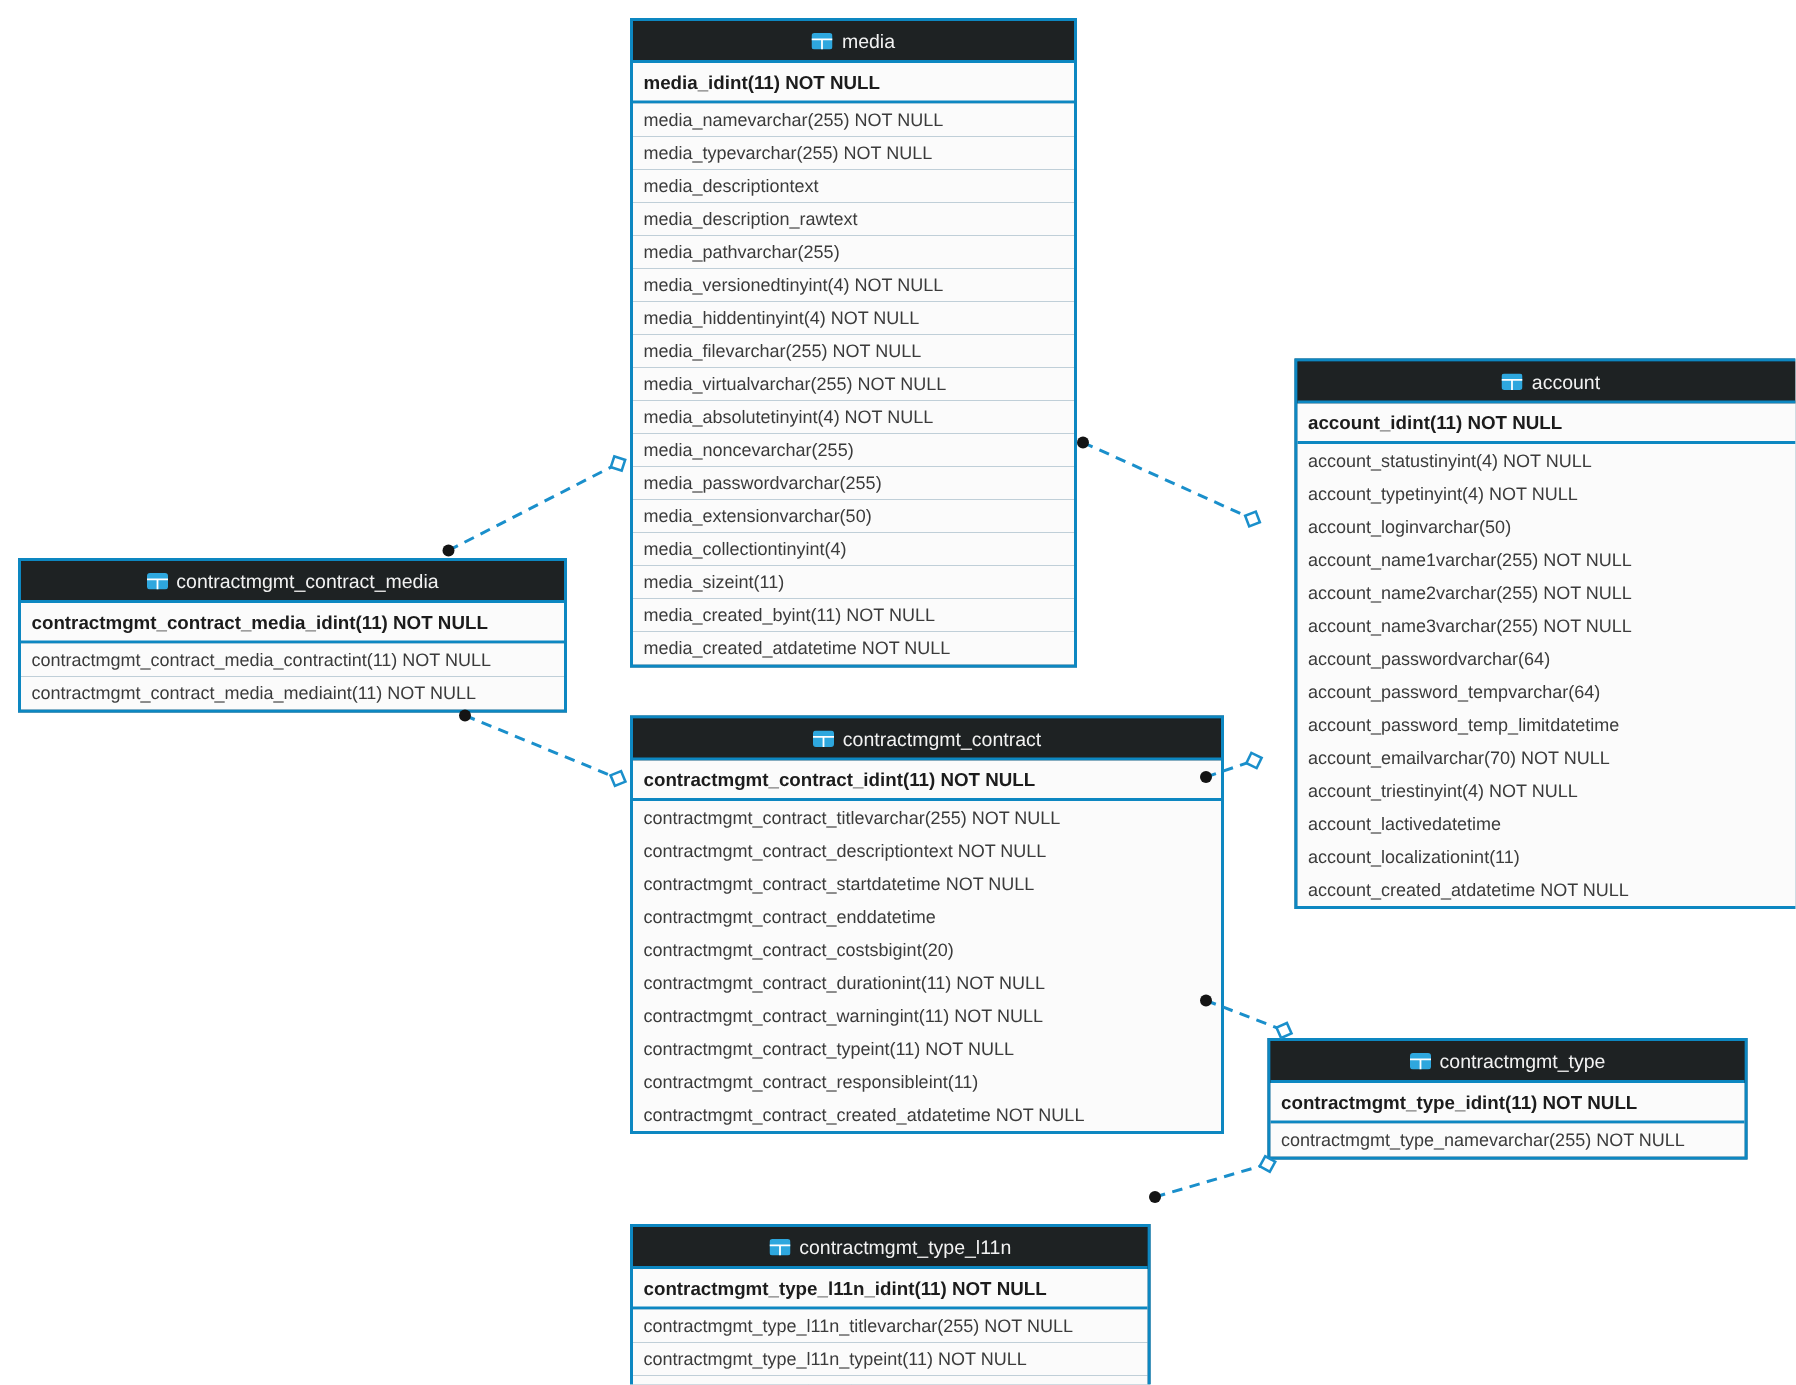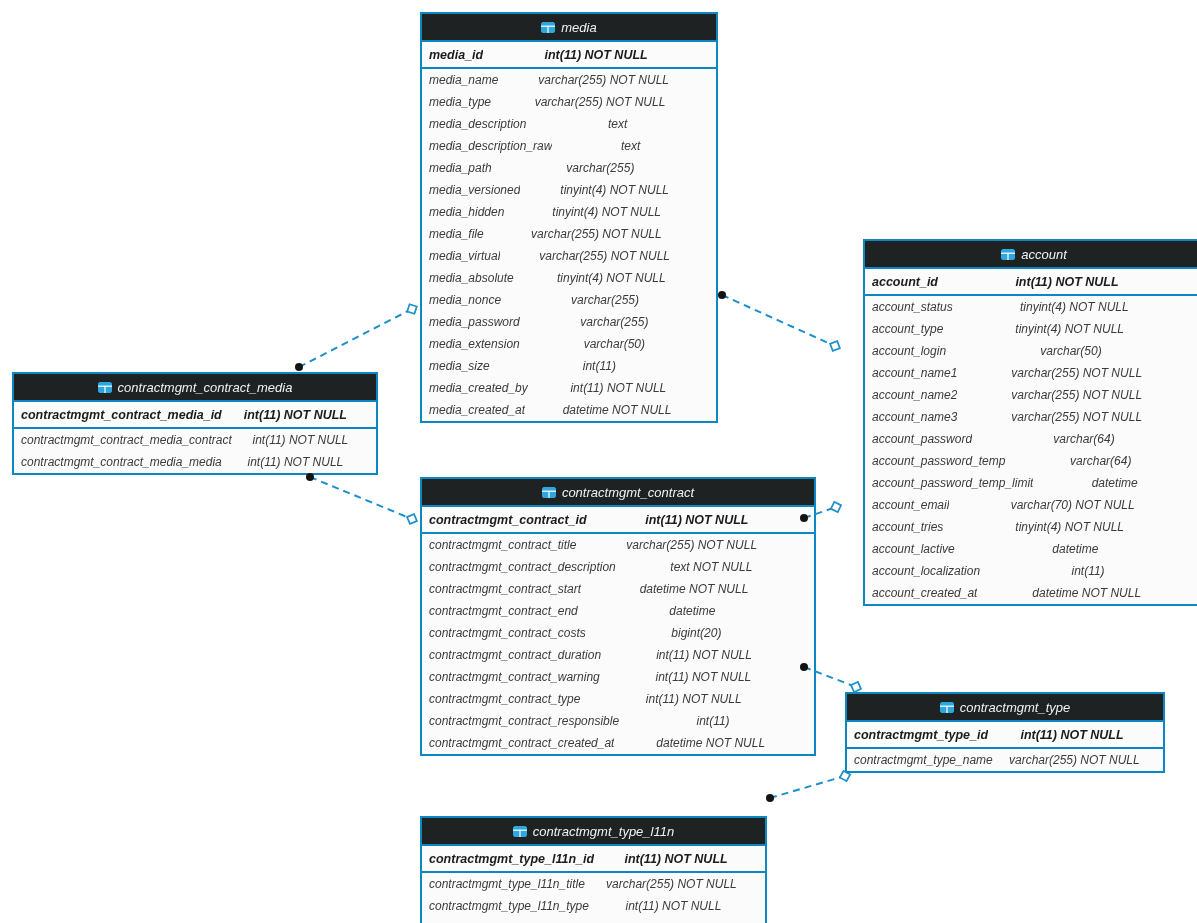--- a/index.html
+++ b/index.html
@@ -29,21 +29,20 @@
     width: 1197px;
     height: 923px;
     z-index: 2;
   }
   .db-table {
     position: absolute;
     border: 2px solid #0d87c1;
     background: #0c4a6e;
     box-sizing: border-box;
     cursor: default;
-    font-style: italic;
   }
   .tbl-header {
     height: 26px;
     background: #1e2223;
     color: #f2f2f2;
     display: flex;
     align-items: center;
     justify-content: center;
     gap: 6px;
     font-size: 13px;
@@ -68,21 +67,21 @@
     background: #fbfbfb;
   }
   .tbl-row.pk {
     height: 25px;
     border-bottom: 2px solid #0d87c1;
     font-weight: bold;
     color: #1c1c1c;
     font-size: 12.5px;
   }
   .col-name { text-align: left; overflow: hidden; }
-  .col-type { text-align: center; flex: 1 0 auto; }
+  .col-type { text-align: left; flex: 1 0 auto; }
 </style>
 </head>
 <body>
 
 <div id="canvas">
   <svg id="connections-layer" viewBox="0 0 1197 923" xmlns="http://www.w3.org/2000/svg">
       <g>
         <line x1="299" y1="367" x2="412" y2="309" stroke="#1a8fcb" stroke-width="2" stroke-dasharray="7 5"></line>
         <circle cx="299" cy="367" r="4" fill="#141414"></circle>
         <rect x="408.2" y="305.2" width="7.6" height="7.6" fill="#ffffff" stroke="#1a8fcb" stroke-width="1.7" transform="rotate(17.829734225677196 412 309)"></rect>
@@ -175,20 +174,24 @@
         </div>
         <div class="tbl-row">
           <span class="col-name">media_password</span>
           <span class="col-type">varchar(255)</span>
         </div>
         <div class="tbl-row">
           <span class="col-name">media_extension</span>
           <span class="col-type">varchar(50)</span>
         </div>
         <div class="tbl-row">
+          <span class="col-name">media_collection</span>
+          <span class="col-type">tinyint(4)</span>
+        </div>
+        <div class="tbl-row">
           <span class="col-name">media_size</span>
           <span class="col-type">int(11)</span>
         </div>
         <div class="tbl-row">
           <span class="col-name">media_created_by</span>
           <span class="col-type">int(11) NOT NULL</span>
         </div>
         <div class="tbl-row">
           <span class="col-name">media_created_at</span>
           <span class="col-type">datetime NOT NULL</span>

